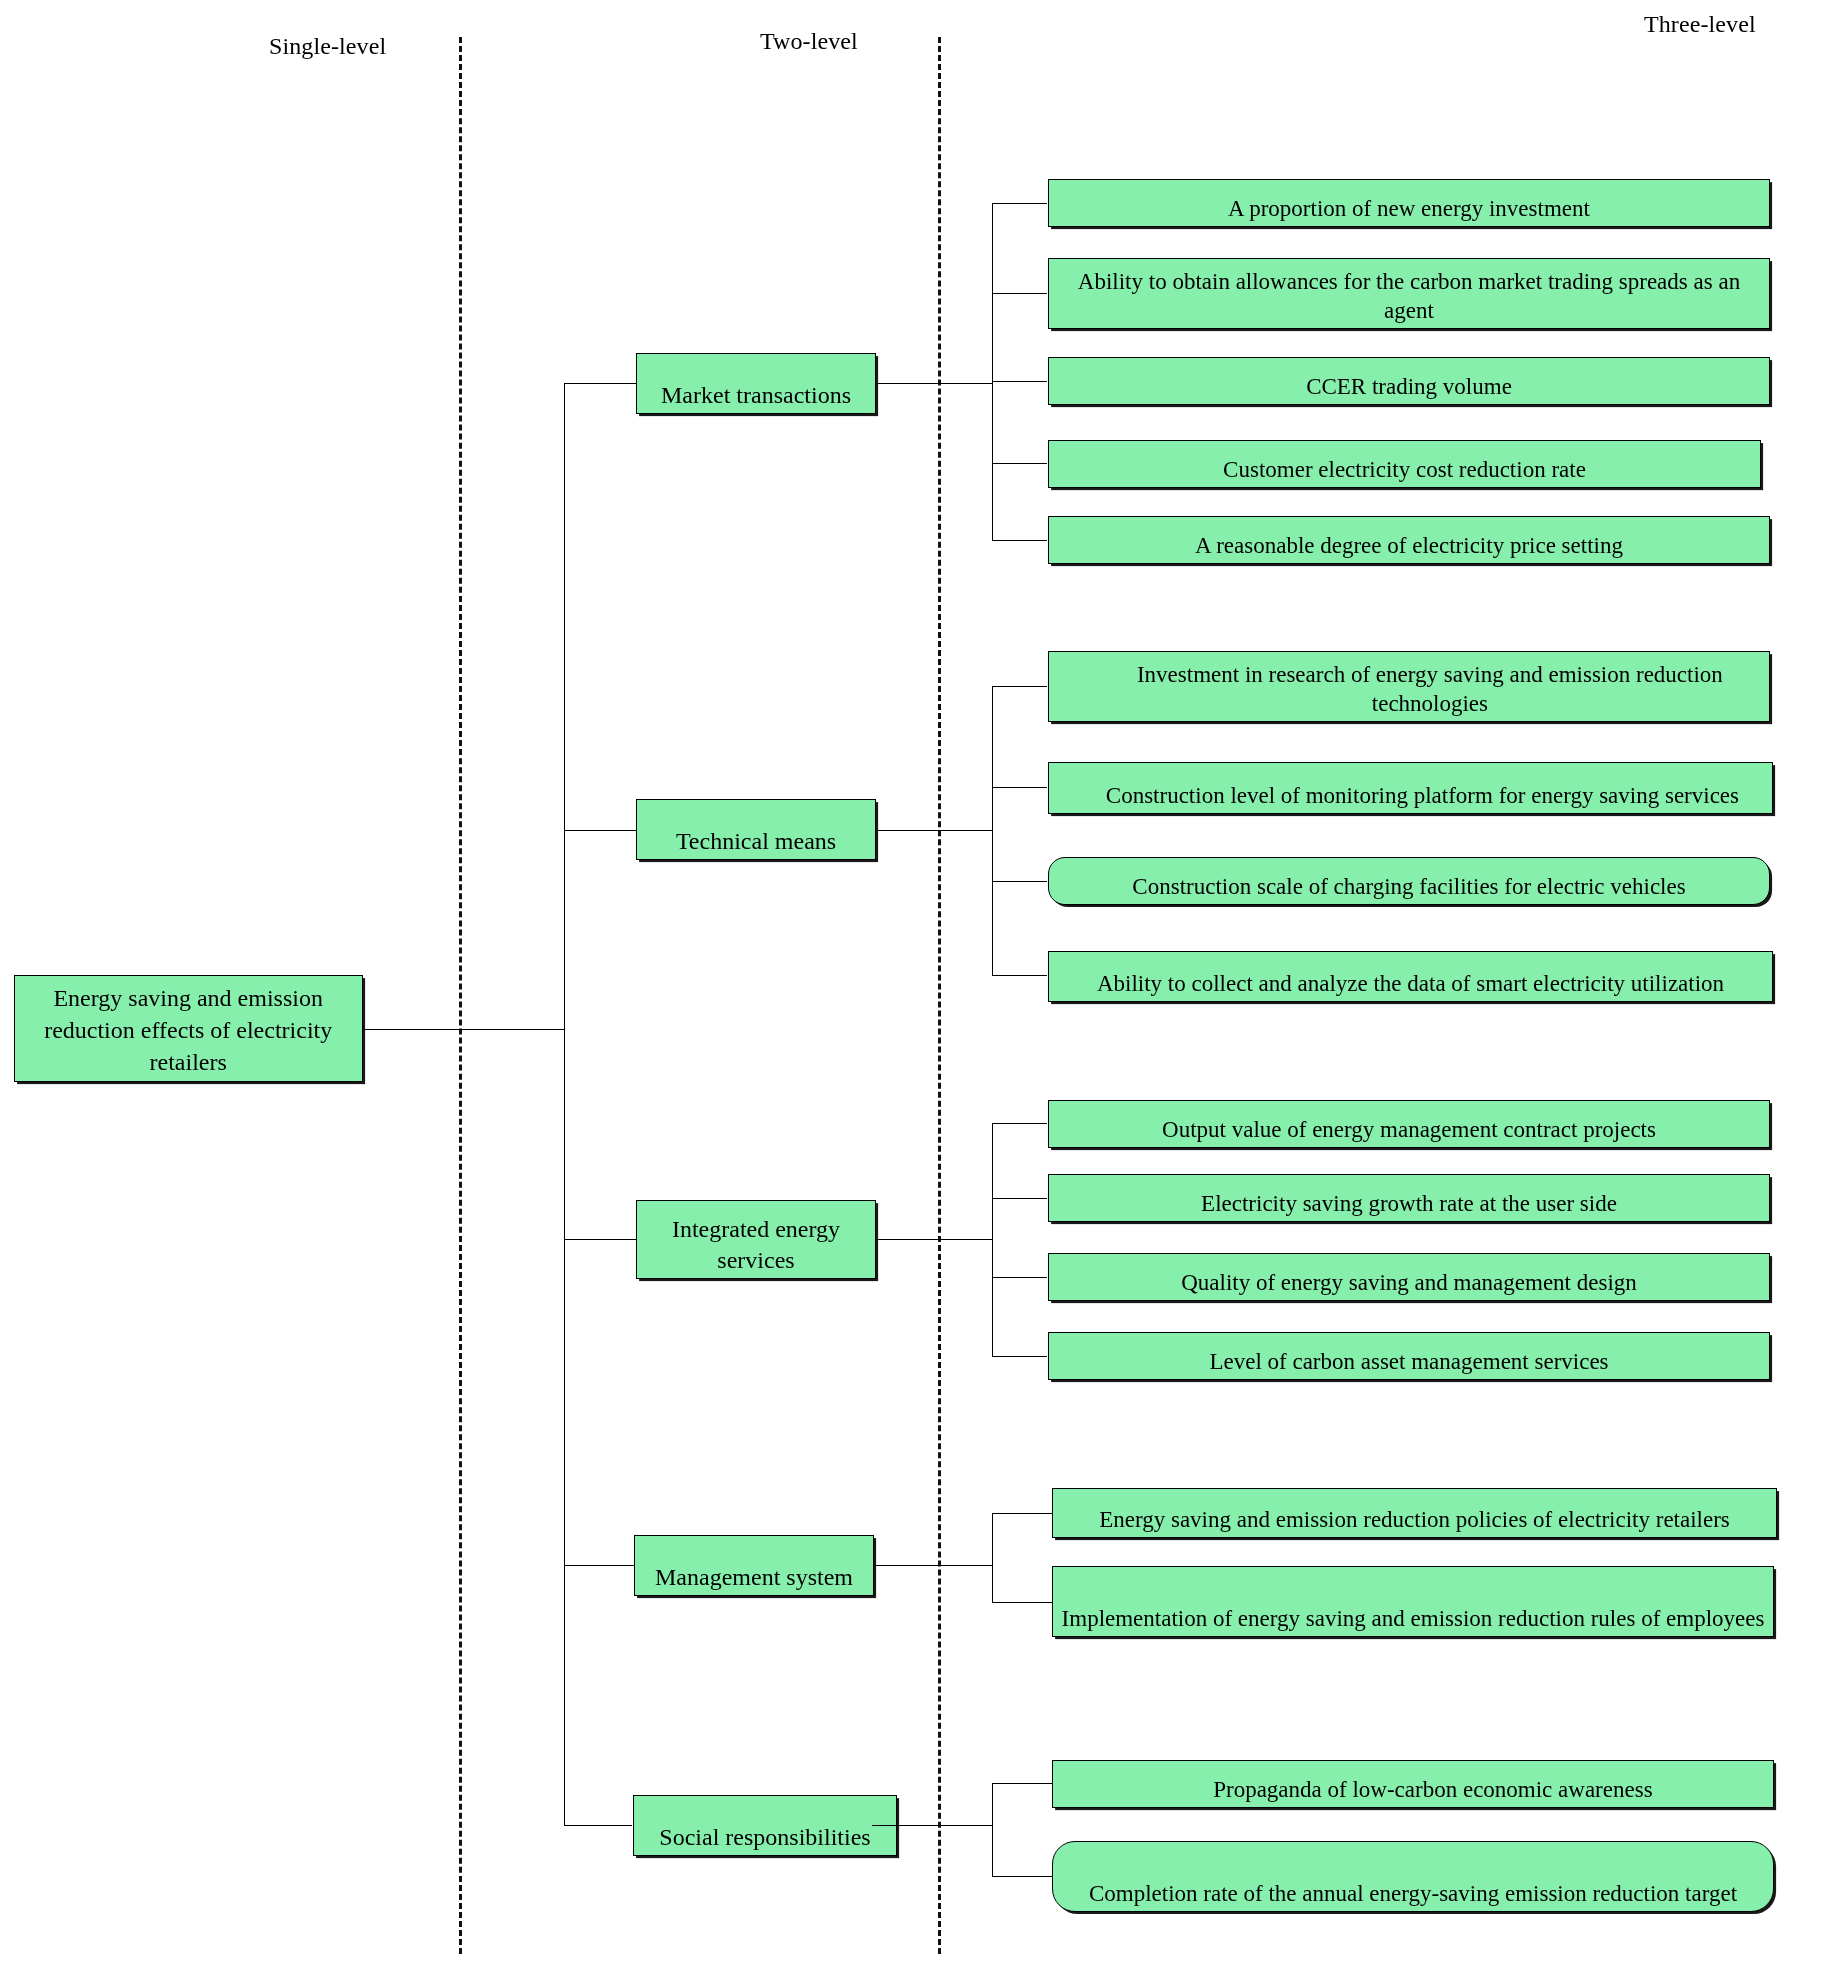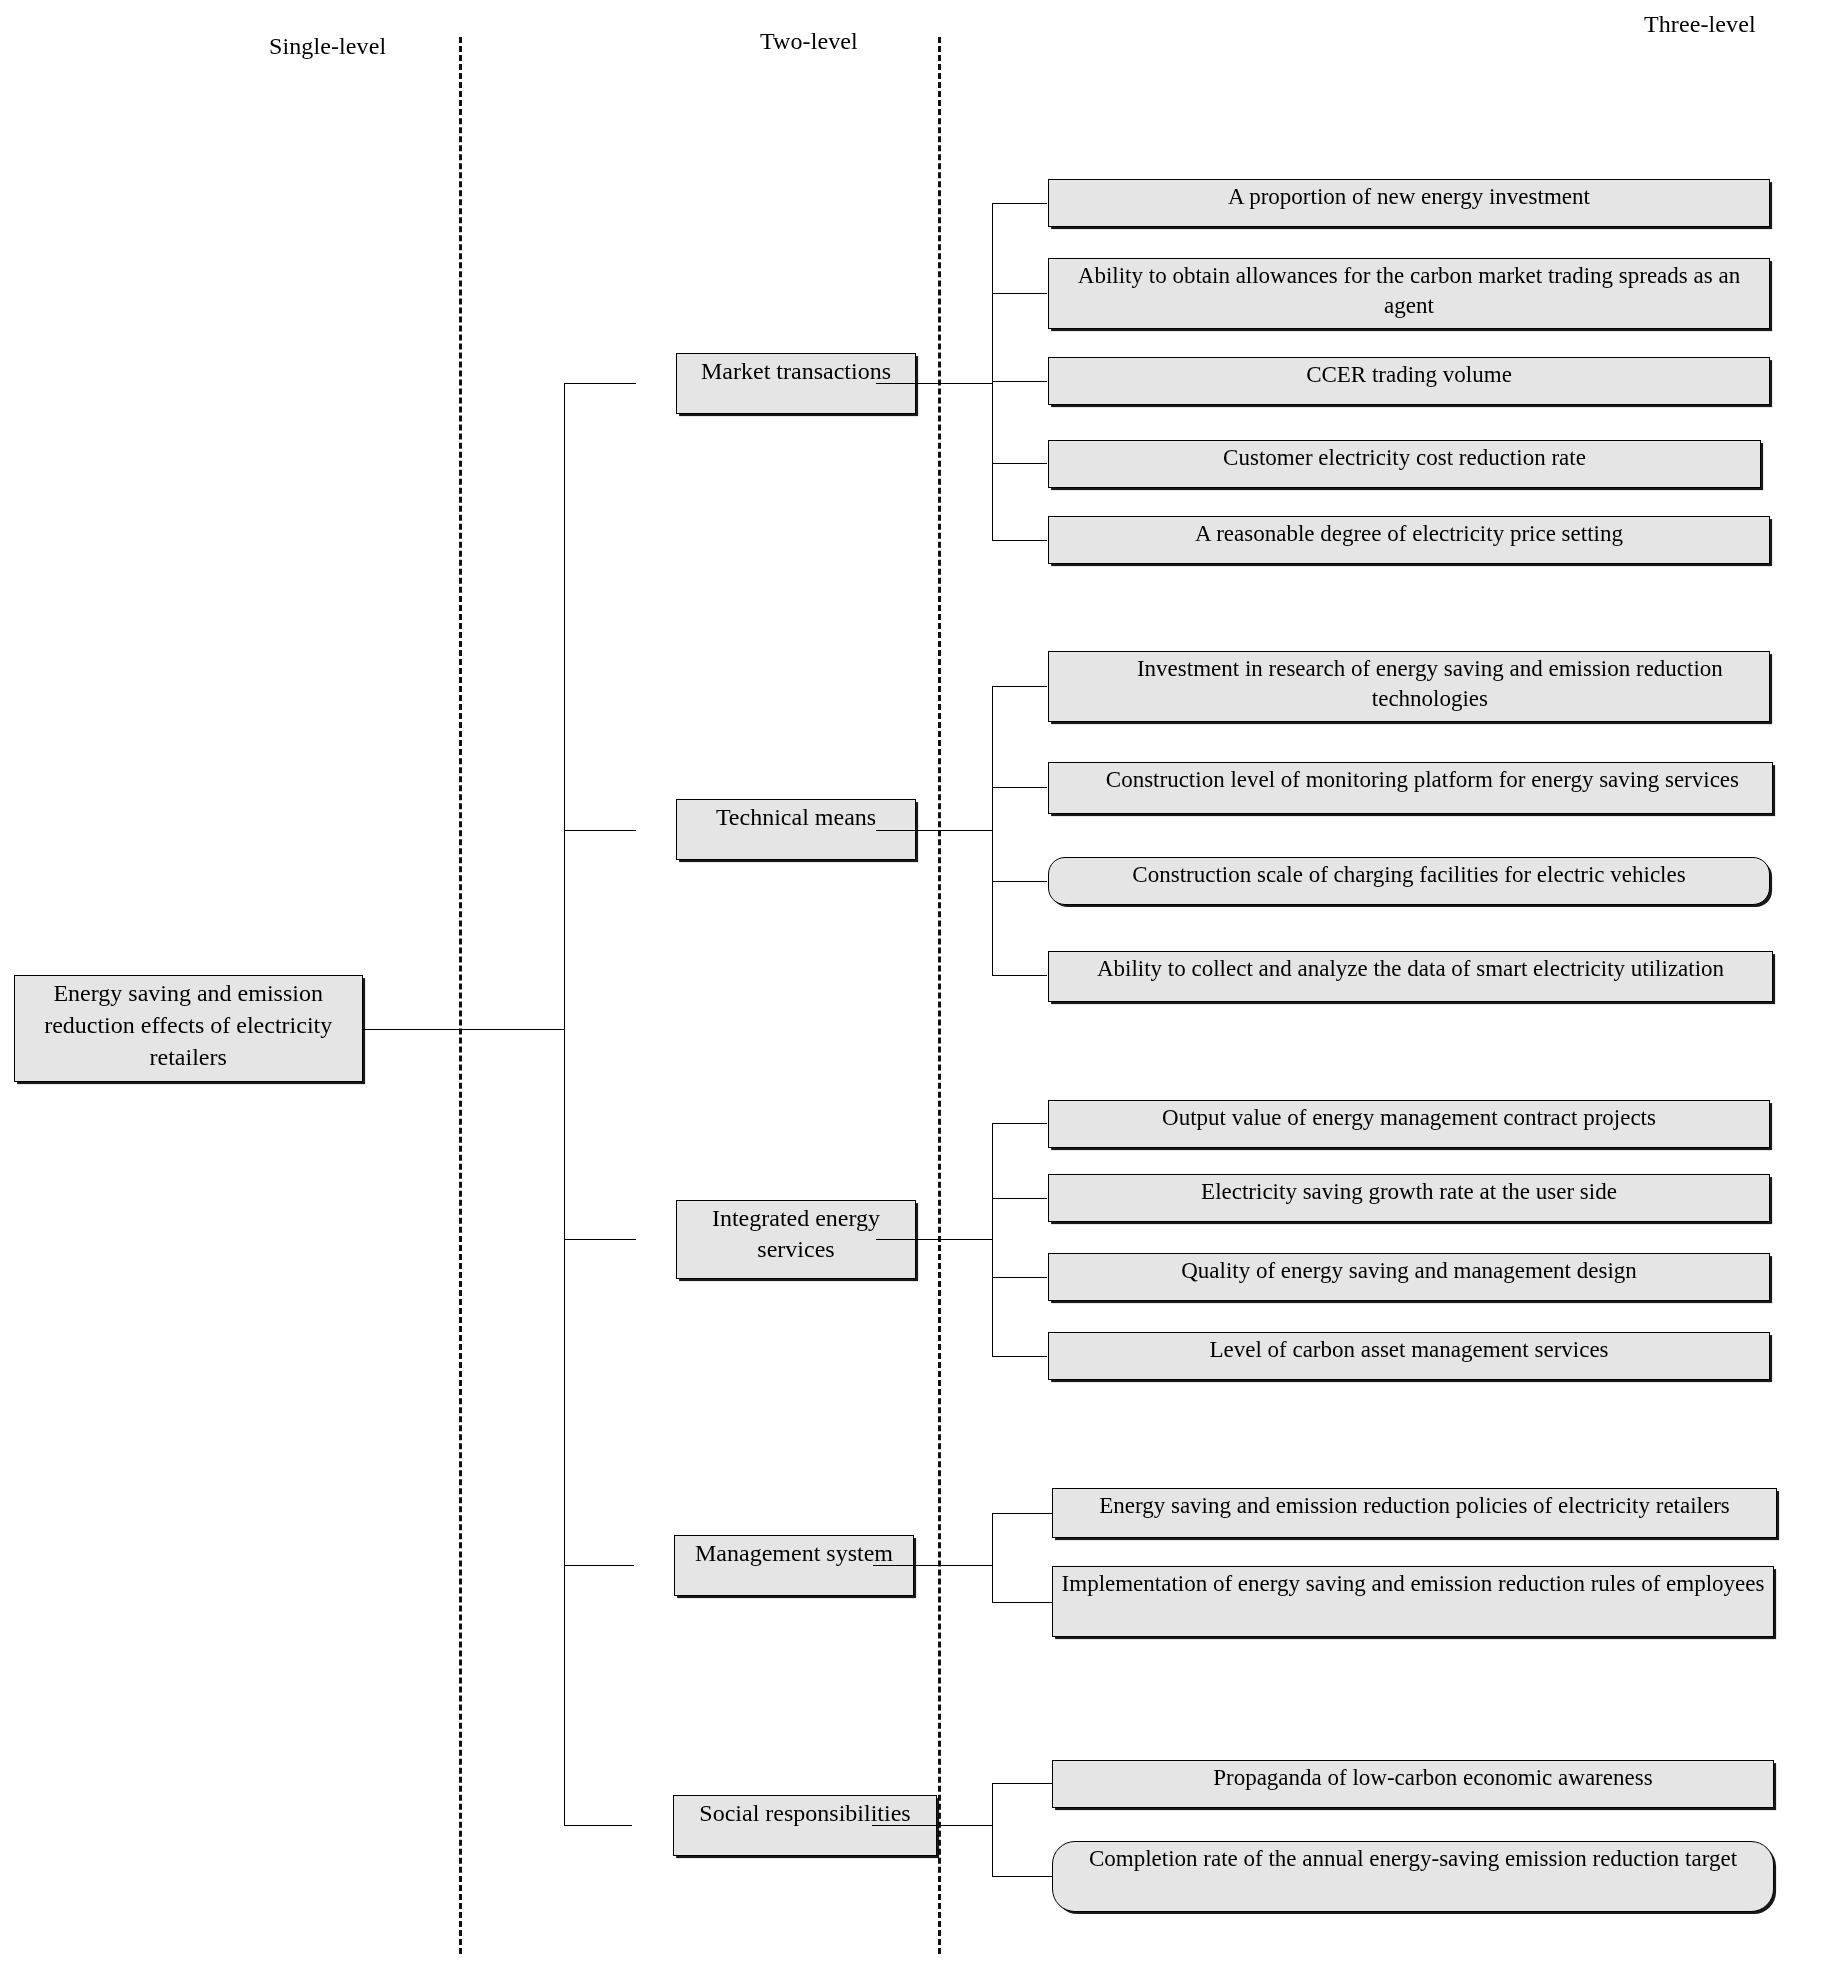--- a/index.html
+++ b/index.html
@@ -29,33 +29,33 @@
     top:37px;
     width:0;
     height:1917px;
     border-left:3.7px dashed #111;
   }
   
   .node{
     position:absolute;
     box-sizing:border-box;
     border:1.6px solid #000;
-    background:#e5e5e5;
+    background:#86efac;
     display:flex;
-    align-items:flex-start;
+    align-items:flex-end;
     justify-content:center;
     text-align:center;
     font-size:23px;
     line-height:1.28;
     padding:2.1px 4.2px;
     box-shadow:2.6px 2.6px 0 -0.5px rgba(0,0,0,.9);
   }
   .node span{display:block;width:100%;}
   .node.root{font-size:24px;line-height:1.33;}
-  .node.lvl2{font-size:24px;margin-left:40px;}
+  .node.lvl2{font-size:24px;}
   .node.lvl3{font-size:23px;}
   
   .h-line{
     position:absolute;
     height:0;
     border-top:1.6px solid #000;
   }
   .v-line{
     position:absolute;
     width:0;

